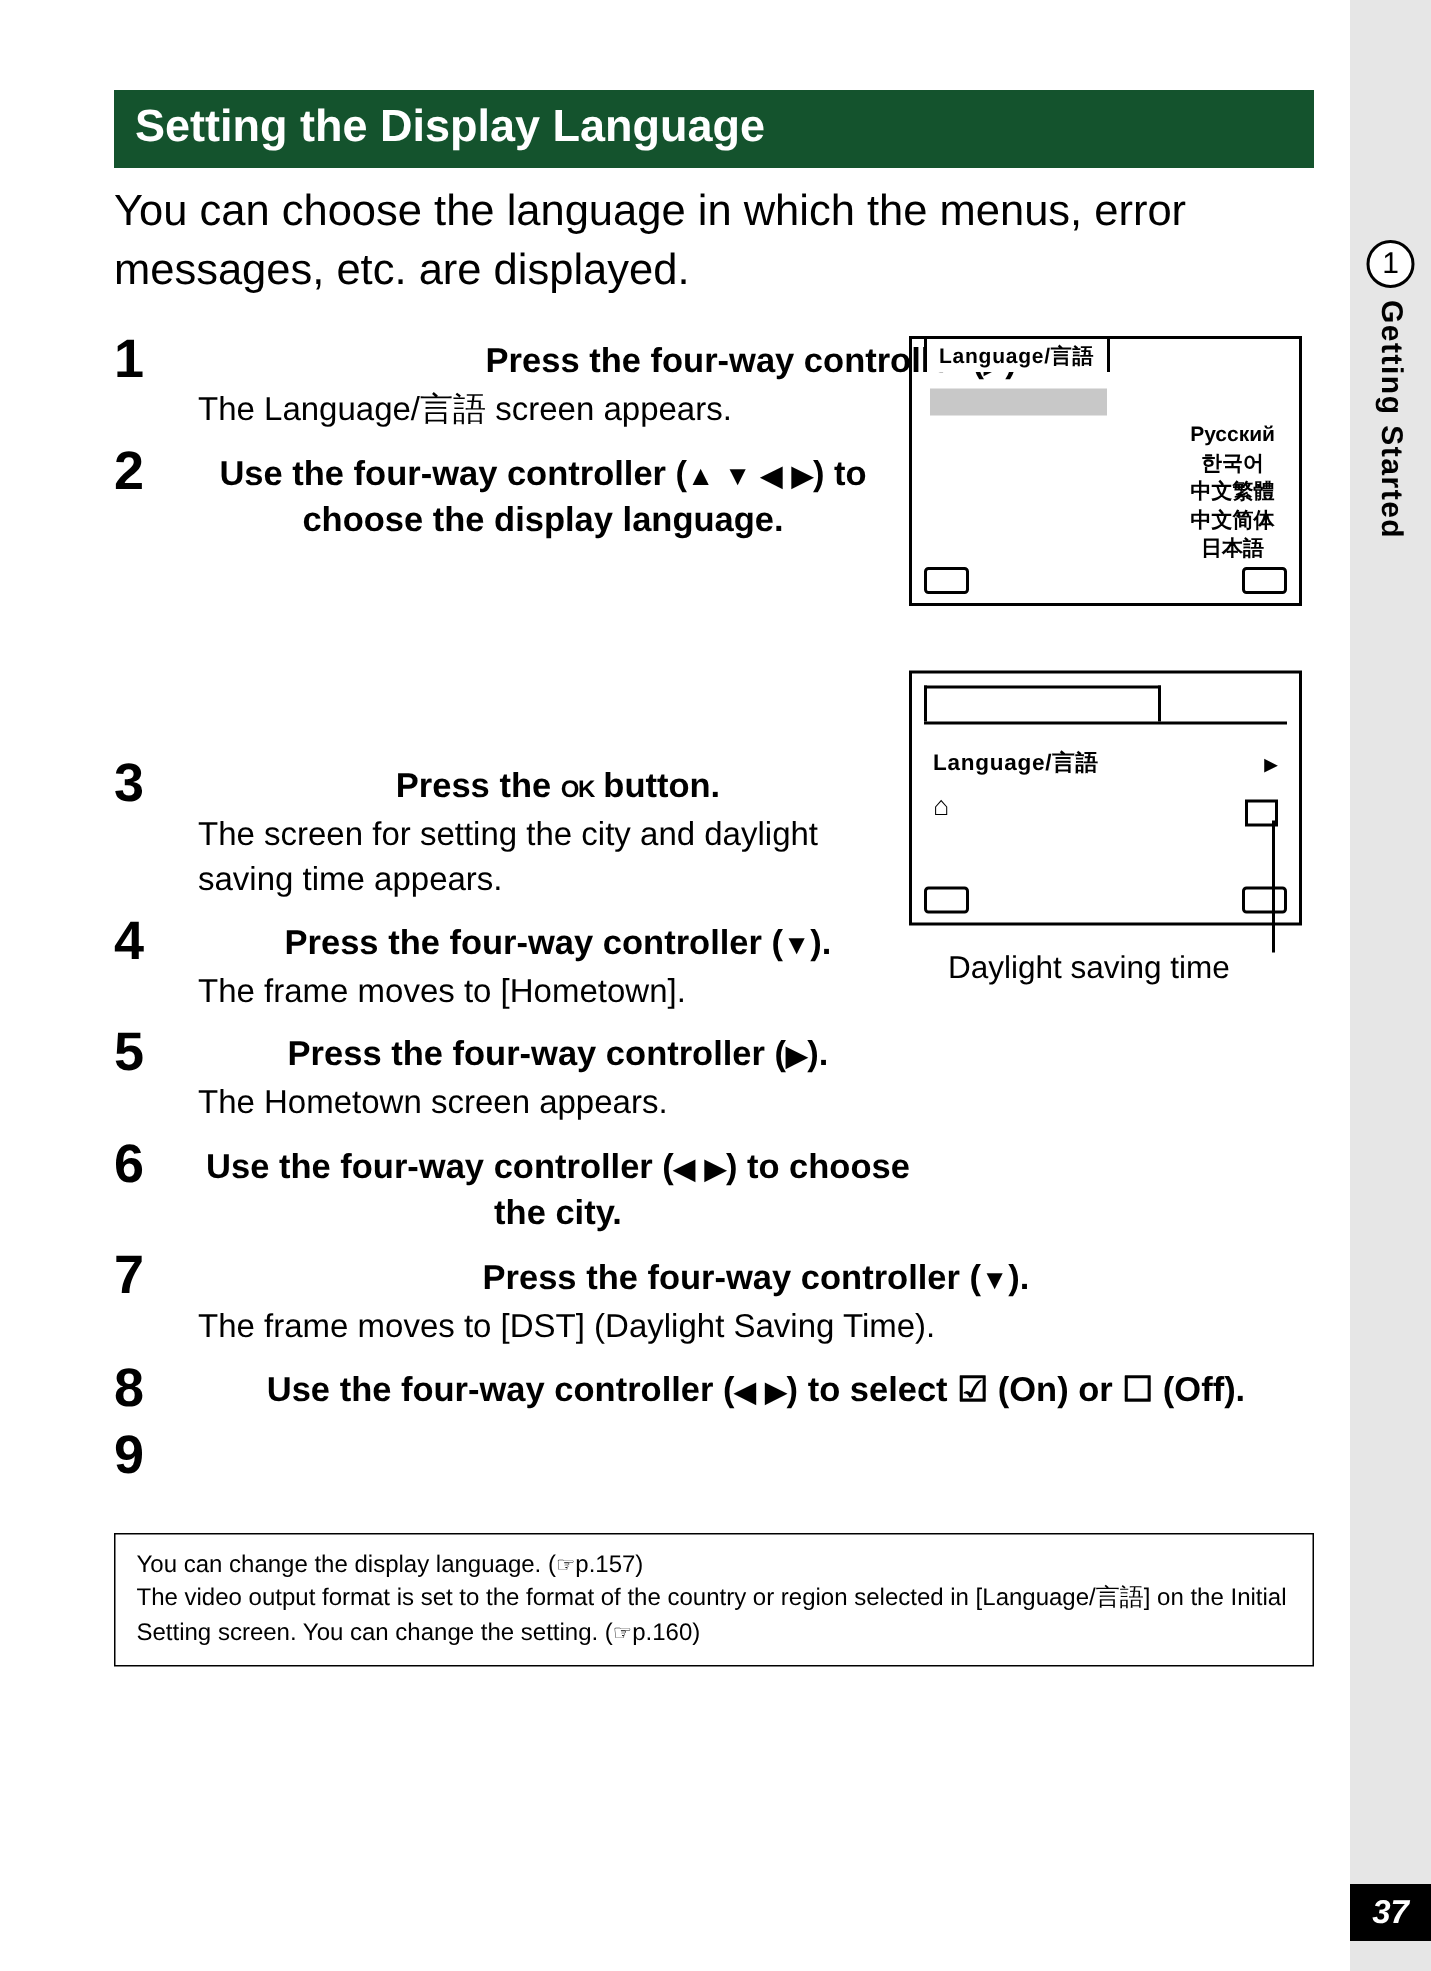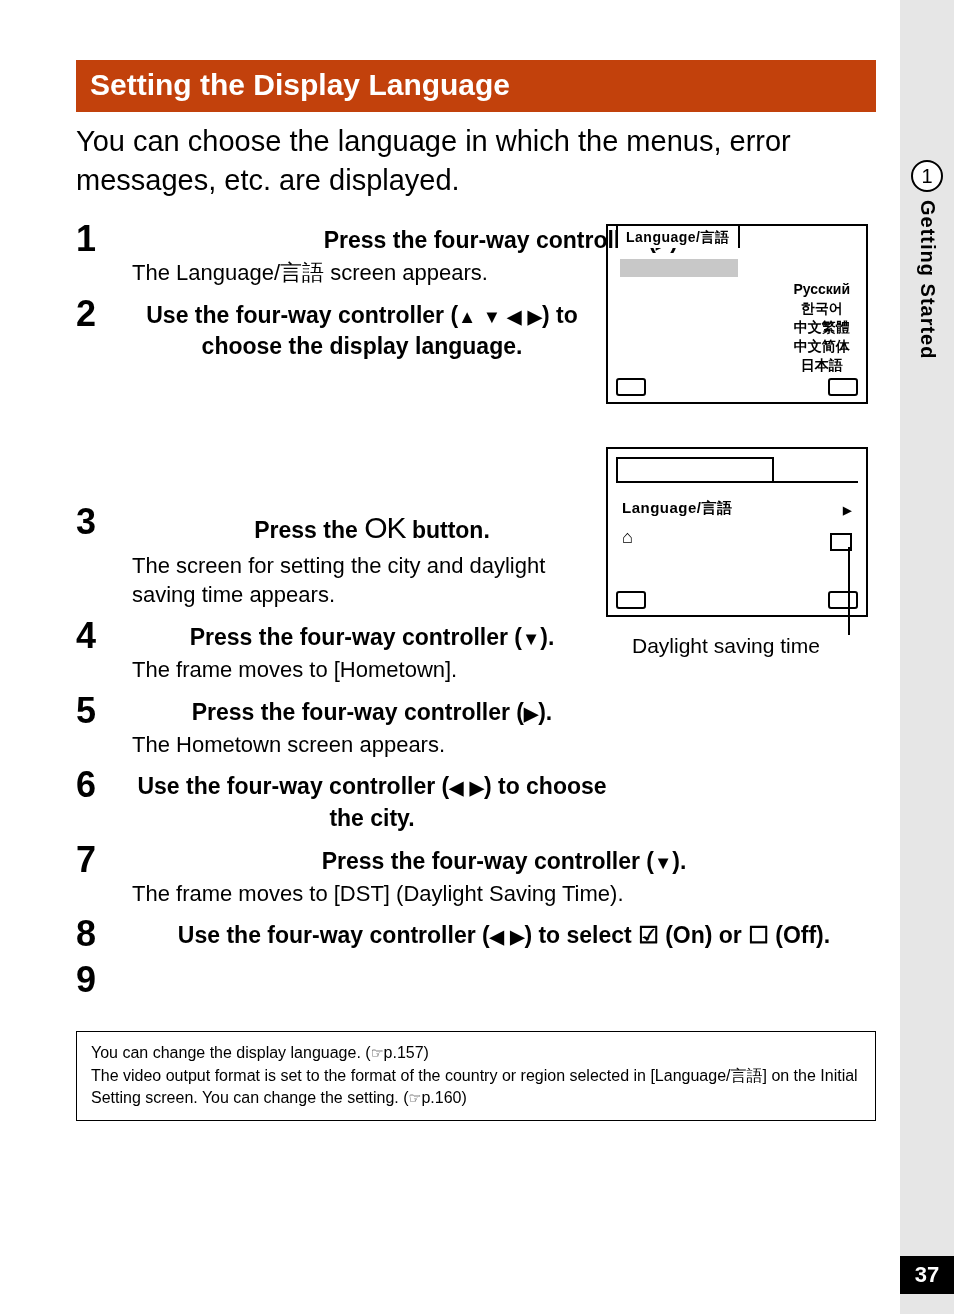--- a/index.html
+++ b/index.html
@@ -58,29 +58,30 @@
     bottom: 20px;
     background: #000;
     color: #fff;
     width: 54px;
     height: 38px;
     display: flex;
     align-items: center;
     justify-content: center;
     font-size: 22px;
     font-weight: bold;
+    font-style: italic;
   }
   .content {
     position: absolute;
     left: 76px;
     top: 60px;
     width: 800px;
   }
   .heading-bar {
-    background: #c2410c;
+    background: #14532d;
     color: #fff;
     font-size: 30px;
     font-weight: bold;
     padding: 8px 14px 10px 14px;
     margin-bottom: 10px;
   }
   .intro {
     font-size: 29px;
     line-height: 1.35;
     margin-bottom: 19px;
@@ -255,22 +256,22 @@
     background: #000;
   }
   .note-box {
     border: 1.5px solid #000;
     padding: 10px 14px;
     font-size: 16px;
     line-height: 1.4;
     margin-top: 32px;
   }
   .ok {
-    font-weight: normal;
-    font-size: 30px;
+    font-weight: bold;
+    font-size: 16px;
     letter-spacing: -1px;
   }
   .tri-right::before { content: "▶"; font-size: 0.8em; }
   .tri-left::before { content: "◀"; font-size: 0.8em; }
   .tri-up::before { content: "▲"; font-size: 0.8em; }
   .tri-down::before { content: "▼"; font-size: 0.8em; }
   .check-on::before { content: "☑"; }
   .check-off::before { content: "☐"; }
   .point::before { content: "☞"; font-size: 0.9em; }
   .small-tri::before { content: "▶"; font-size: 11px; }

